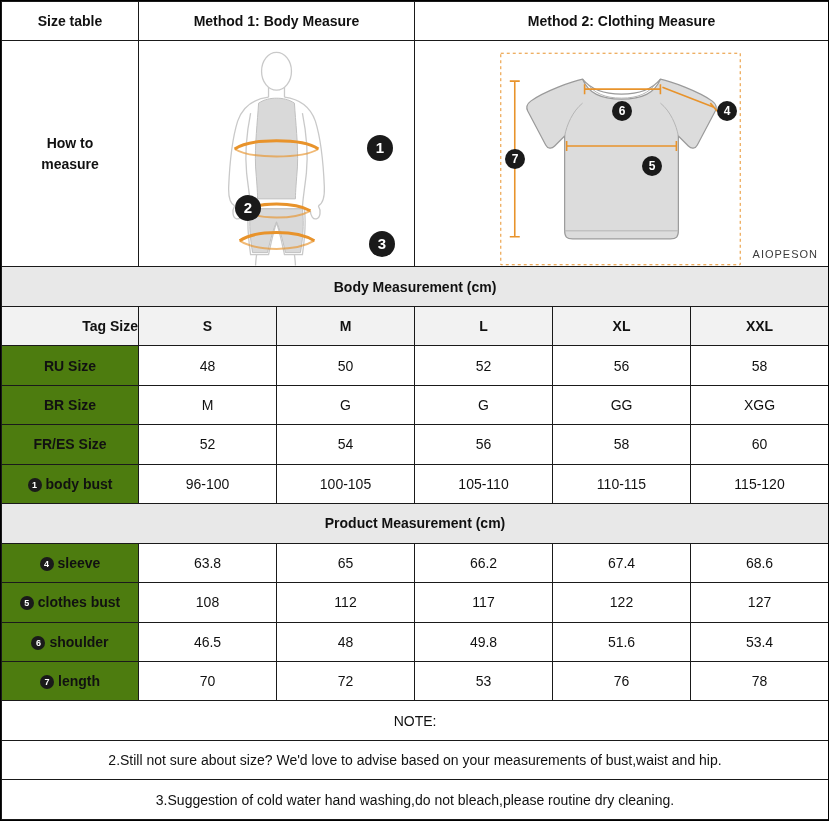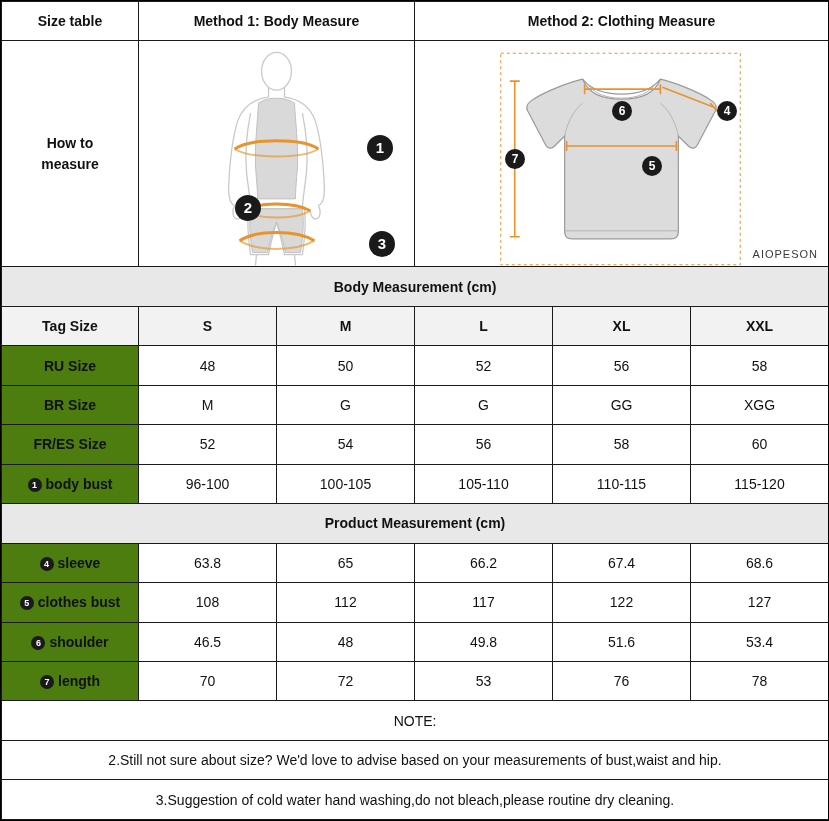--- a/index.html
+++ b/index.html
@@ -243,21 +243,21 @@
         <div class="bullet sm" style="left:227px;top:115px;">5</div>
         <div class="brand">AIOPESON</div>
       </div>
     </td>
   </tr>
 
   <tr>
     <td class="section-title" colspan="6">Body Measurement (cm)</td>
   </tr>
   <tr>
-    <td class="colhead" style="text-align:center;padding-left:0;">Tag Size</td>
+    <td class="colhead" style="text-align:right;padding-left:0;">Tag Size</td>
     <td class="colhead">S</td>
     <td class="colhead">M</td>
     <td class="colhead">L</td>
     <td class="colhead">XL</td>
     <td class="colhead">XXL</td>
   </tr>
 
   <tr>
     <td class="rowhead">RU Size</td>
     <td class="val">48</td>

